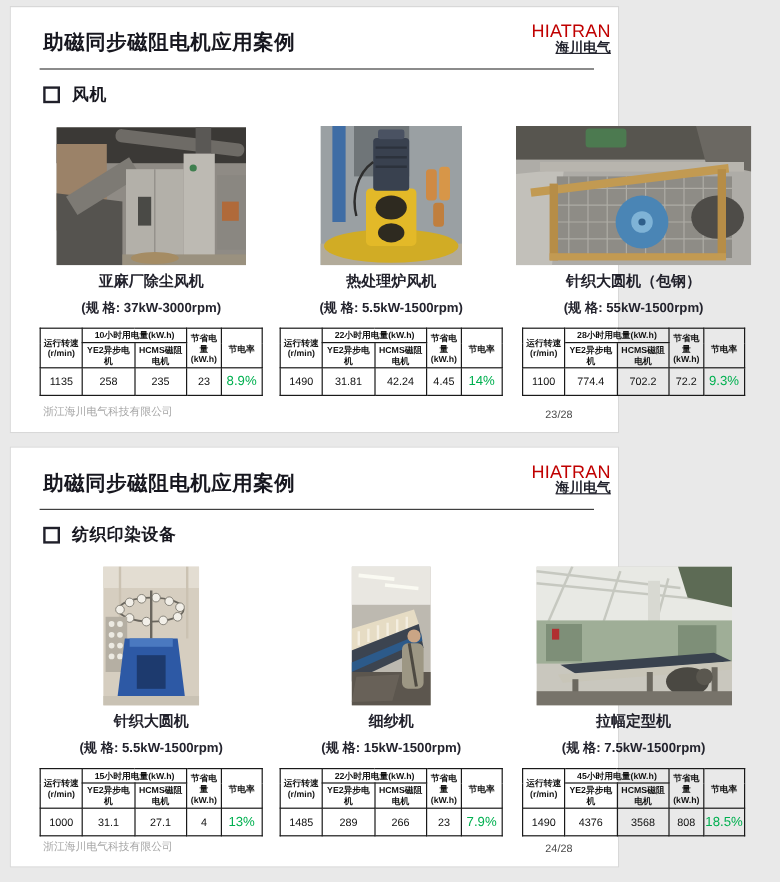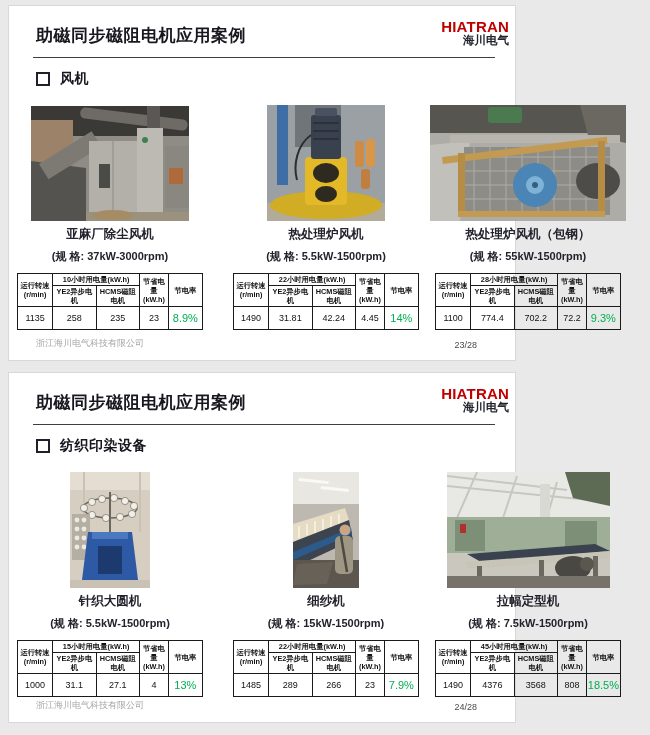--- a/index.html
+++ b/index.html
@@ -3,28 +3,28 @@
 <meta charset="utf-8">
 <style>
   html,body{margin:0;padding:0;}
   body{font-family:"Liberation Sans","DejaVu Sans",sans-serif;background:#e9e9e9;}
   .page{position:relative;width:650px;height:735px;background:#e9e9e9;overflow:hidden;}
   .slide{position:absolute;left:8px;width:508px;background:#ffffff;border:1px solid #d8d8d8;box-sizing:border-box;}
   .slide1{top:5px;height:356px;}
   .slide2{top:372px;height:351px;}
   .title{position:absolute;left:27px;top:18px;font-size:17px;font-weight:bold;color:#17171f;letter-spacing:.5px;}
   .logo{position:absolute;right:6px;top:13px;text-align:right;line-height:1;}
-  .logo-en{font-size:15px;font-weight:700;color:#c00000;letter-spacing:.2px;}
-  .logo-cn{font-size:11.5px;font-weight:bold;color:#23242e;margin-top:1px;}
+  .logo-en{font-size:15px;font-weight:400;color:#c00000;letter-spacing:.2px;}
+  .logo-cn{font-size:11.5px;font-weight:bold;color:#23242e;margin-top:1px;text-decoration:underline;}
   .rule{position:absolute;left:24px;right:20px;top:51px;border-top:1.6px solid #3f3f3f;}
   .section{position:absolute;left:27px;top:64px;display:flex;align-items:center;gap:10px;}
   .bullet{width:10px;height:10px;border:2.4px solid #20202a;display:inline-block;}
   .section-label{font-size:14px;font-weight:bold;color:#17171f;letter-spacing:.5px;}
   .col{position:absolute;top:96px;display:flex;flex-direction:column;align-items:center;}
-  .col.c1{left:2px;width:198px;}
+  .col.c1{left:18px;width:198px;}
   .col.c2{left:216px;width:202px;}
   .col.c3{left:420px;width:198px;}
   .photo-box{height:122px;display:flex;align-items:center;justify-content:center;}
   .caption{font-size:12.5px;font-weight:bold;color:#23232d;margin-top:2px;}
   .spec{font-size:11px;font-weight:600;color:#23232d;margin-top:6px;}
   table.tbl{border-collapse:collapse;width:186px;margin-top:9px;table-layout:fixed;}
   .tbl th,.tbl td{border:1px solid #1a1a1a;text-align:center;vertical-align:middle;padding:1px 1px;color:#111;}
   .tbl th{font-size:7.3px;font-weight:bold;line-height:1.25;}
   .tbl td{font-size:9px;font-weight:normal;height:20px;}
   .tbl td.rate{font-size:11px;color:#00b050;}
@@ -183,21 +183,21 @@
           <circle cx="105" cy="80" r="22" fill="#4a85b5"></circle>
           <circle cx="105" cy="80" r="9" fill="#7fb3d6"></circle>
           <circle cx="105" cy="80" r="3" fill="#2f5f8a"></circle>
           <ellipse cx="168" cy="76" rx="22" ry="18" fill="#4e4c48"></ellipse>
           <rect x="12" y="52" width="166" height="7" fill="#c29a52" transform="rotate(-7 12 52)"></rect>
           <rect x="28" y="48" width="7" height="64" fill="#b68d47"></rect>
           <rect x="168" y="36" width="7" height="74" fill="#b68d47"></rect>
           <rect x="28" y="106" width="147" height="6" fill="#c29a52"></rect>
         </svg>
       </div>
-      <div class="caption">热处理炉风机（包钢）</div>
+      <div class="caption">针织大圆机（包钢）</div>
       <div class="spec">(规 格: 55kW-1500rpm)</div>
       <table class="tbl">
         <colgroup>
             <col style="width:19%">
             <col style="width:23.5%">
             <col style="width:23.5%">
             <col style="width:15.5%">
             <col style="width:18.5%">
           </colgroup>
         <tbody>

